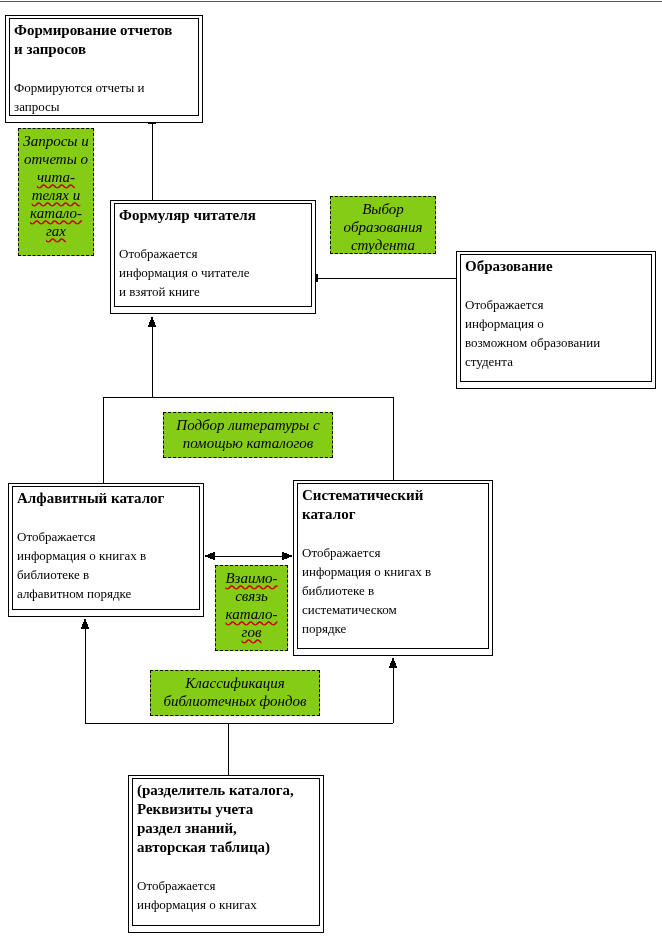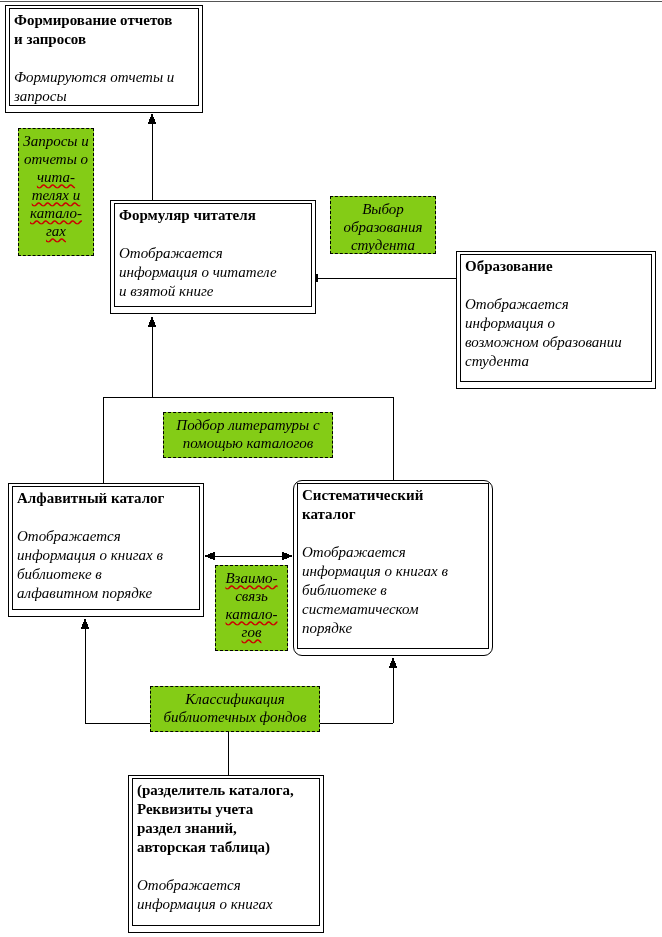--- a/index.html
+++ b/index.html
@@ -6,21 +6,21 @@
   html, body { margin: 0; padding: 0; background: #ffffff; }
   body { font-family: "Liberation Serif", "DejaVu Serif", serif; color: #000; }
   .canvas { position: relative; width: 662px; height: 937px; background: #fff; overflow: hidden; }
   .connectors { position: absolute; left: 0; top: 0; z-index: 1; shape-rendering: crispEdges; }
 
   
   .entity { position: absolute; z-index: 2; background: #fff; border: 1px solid #000; }
   .entity-inner { position: absolute; left: 3px; right: 3px; top: 2px; bottom: 6px;
                   border: 1px solid #000; padding: 2px 4px; overflow: hidden; }
   .t { font-weight: bold; font-size: 15px; line-height: 19px; white-space: nowrap; }
-  .b { font-size: 15px; line-height: 19px; white-space: nowrap; font-style: italic; }
+  .b { font-size: 13px; line-height: 19px; white-space: nowrap; }
   .sp { height: 19px; }
 
   
   .dlabel { position: absolute; z-index: 2; background: #84cc16; border: 1px dashed #000;
             font-style: italic; font-size: 15px; line-height: 18px; text-align: center;
             padding-top: 3px; overflow: hidden; }
   .lbl-line { white-space: nowrap; }
   .misspell { text-decoration-line: underline; text-decoration-style: wavy;
               text-decoration-color: #cc0000; text-decoration-skip-ink: none; }
 </style>
@@ -59,21 +59,21 @@
     <g stroke="#000" stroke-width="1" fill="#000">
       <line x1="85" y1="723" x2="85" y2="628"></line>
       <polygon points="85,618 80.5,629 89.5,629" stroke="none"></polygon>
       <line x1="393" y1="723" x2="393" y2="667"></line>
       <polygon points="393,657 388.5,668 397.5,668" stroke="none"></polygon>
       <line x1="85" y1="723" x2="393" y2="723"></line>
       <line x1="228" y1="723" x2="228" y2="775"></line>
     </g>
   </svg>
 
-  <div class="entity" style="left:5px;top:5px;width:198px;height:108px;">
+  <div class="entity" style="left:5px;top:15px;width:198px;height:108px;">
     <div class="entity-inner">
       <div class="t">Формирование отчетов</div>
       <div class="t">и запросов</div>
       <div class="sp"></div>
       <div class="b">Формируются отчеты и</div>
       <div class="b">запросы</div>
     </div>
   </div>
 
   <div class="dlabel" style="left:18px;top:128px;width:76px;height:128px;">
@@ -121,41 +121,41 @@
     <div class="entity-inner">
       <div class="t">Алфавитный каталог</div>
       <div class="sp"></div>
       <div class="b">Отображается</div>
       <div class="b">информация о книгах в</div>
       <div class="b">библиотеке в</div>
       <div class="b">алфавитном порядке</div>
     </div>
   </div>
 
-  <div class="entity" style="left:293px;top:480px;width:200px;height:176px;border-radius:9px;">
+  <div class="entity" style="left:293px;top:480px;width:200px;height:176px;">
     <div class="entity-inner">
       <div class="t">Систематический</div>
       <div class="t">каталог</div>
       <div class="sp"></div>
       <div class="b">Отображается</div>
       <div class="b">информация о книгах в</div>
       <div class="b">библиотеке в</div>
       <div class="b">систематическом</div>
       <div class="b">порядке</div>
     </div>
   </div>
 
   <div class="dlabel" style="left:215px;top:565px;width:73px;height:86px;">
     <div class="lbl-line"><span class="misspell">Взаимо-</span></div>
     <div class="lbl-line"><span>связь</span></div>
     <div class="lbl-line"><span class="misspell">катало-</span></div>
     <div class="lbl-line"><span class="misspell">гов</span></div>
   </div>
 
-  <div class="dlabel" style="left:150px;top:670px;width:170px;height:46px;margin-top:16px;">
+  <div class="dlabel" style="left:150px;top:670px;width:170px;height:46px;">
     <div class="lbl-line"><span>Классификация</span></div>
     <div class="lbl-line"><span>библиотечных фондов</span></div>
   </div>
 
   <div class="entity" style="left:128px;top:775px;width:196px;height:158px;">
     <div class="entity-inner">
       <div class="t">(разделитель каталога,</div>
       <div class="t">Реквизиты учета</div>
       <div class="t">раздел знаний,</div>
       <div class="t">авторская таблица)</div>

